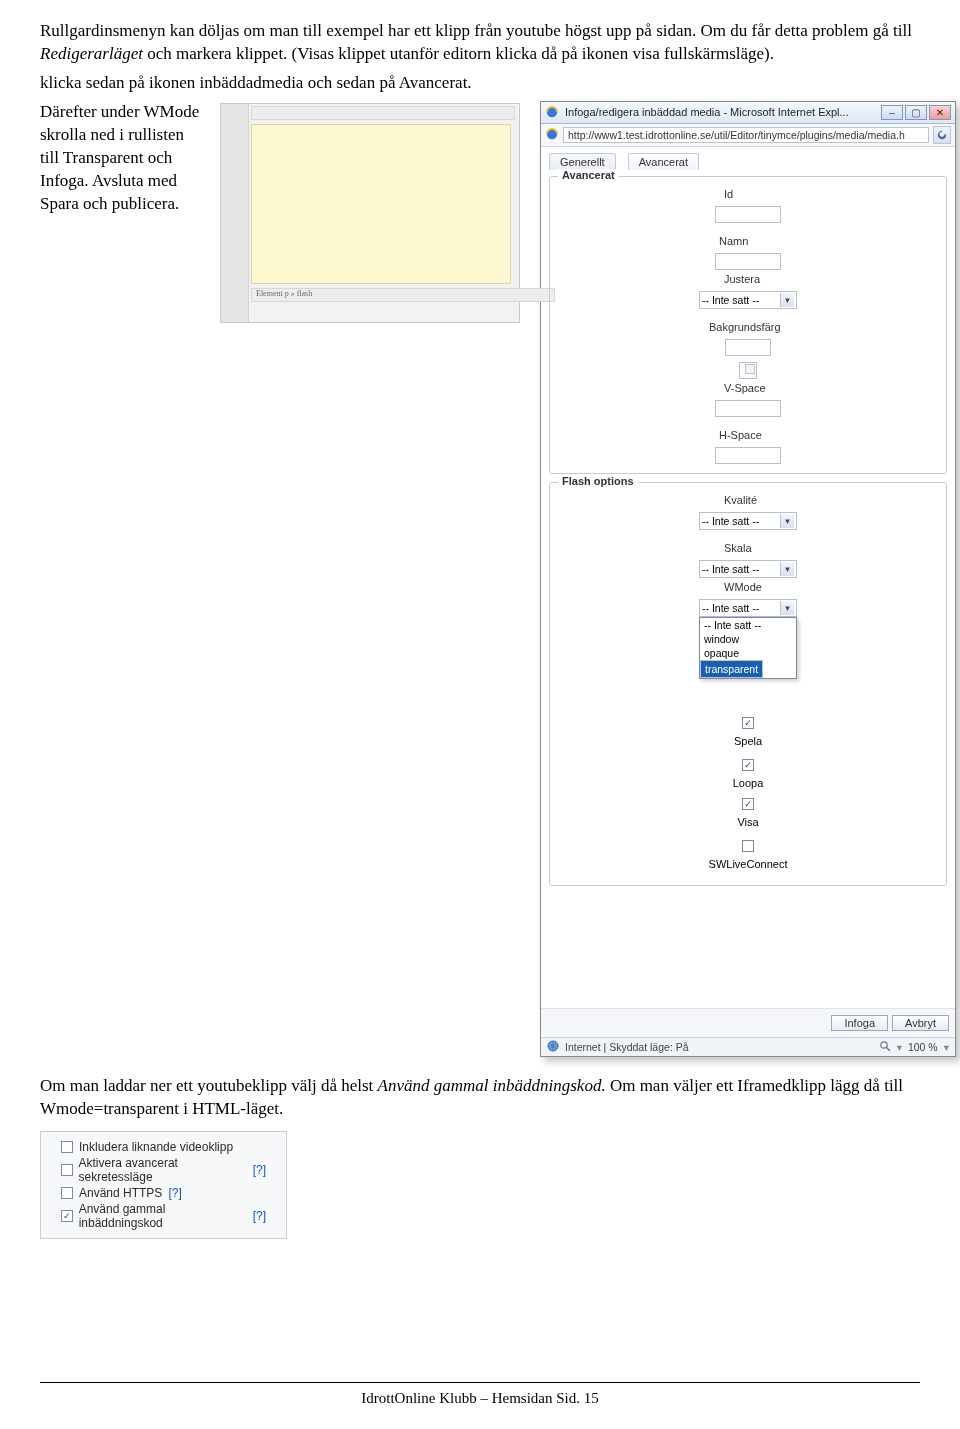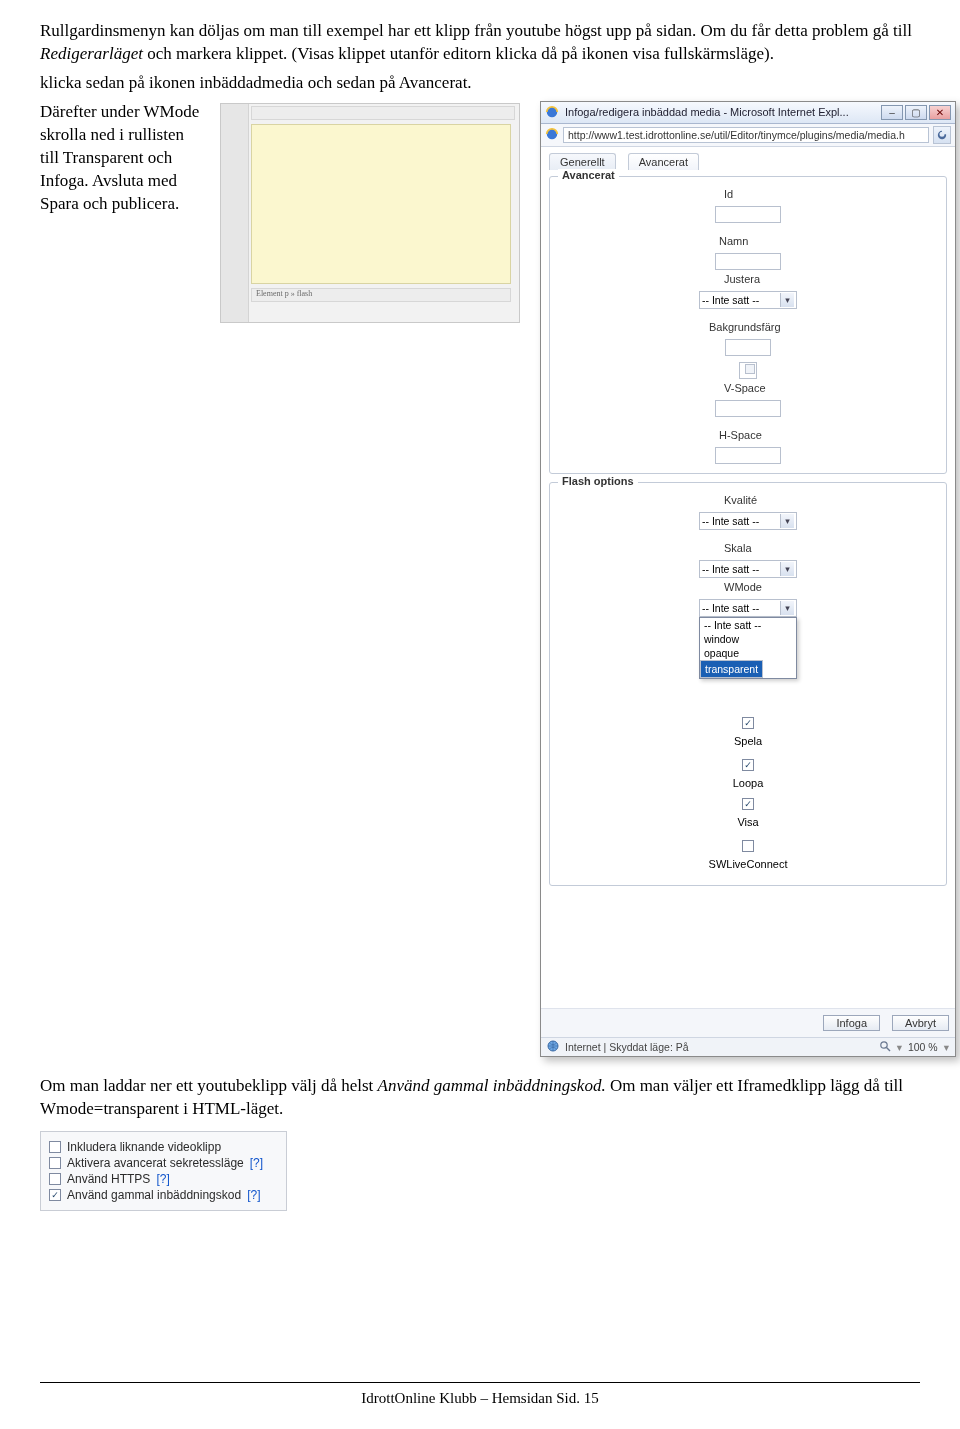--- a/index.html
+++ b/index.html
@@ -46,21 +46,21 @@
   .editor-canvas {
     position: absolute;
     left: 30px; top: 20px;
     width: 260px; height: 160px;
     background: #fbf7cf;
     border: 1px solid #d9d4a3;
   }
   .editor-statusbar {
     position: absolute;
     left: 30px; top: 184px;
-    width: 260px; height: 14px;
+    width: 304px; height: 14px;
     background: #ededed;
     border: 1px solid #d7d7d7;
     font-size: 8px;
     color: #6b6b6b;
     padding-left: 4px;
   }
   .dialog {
     width: 416px;
     flex-shrink: 0;
     border: 1px solid #8a8a8a;
@@ -212,21 +212,21 @@
   }
   .wmode-list .opt {
     font-size: 10.5px;
     padding: 1px 4px;
     white-space: nowrap;
   }
   .wmode-list .opt.sel { background: #1a5fb4; color: #fff; }
   .dlg-footer {
     display: flex;
     justify-content: flex-end;
-    gap: 12px;
+    gap: 4px;
     padding: 6px;
     border-top: 1px solid #dfe3ec;
     background: #f4f6fa;
   }
   .dlg-btn {
     border: 1px solid #9ca7bb;
     background: linear-gradient(#fefefe,#e6ebf3);
     padding: 1px 12px;
     font-size: 11px;
     color: #333;
@@ -241,21 +241,21 @@
     font-size: 10.5px;
     color: #444;
   }
   .dlg-status .spacer { flex: 1; }
   .dlg-status .zoomico svg { width: 12px; height: 12px; }
   .para-below { margin-top: 18px; margin-bottom: 10px; }
   .yt-box {
     width: 247px;
     border: 1px solid #c9cdd5;
     background: #f7f8fa;
-    padding: 6px 8px;
+    padding: 6px 20px;
     font-family: Arial, sans-serif;
     font-size: 12px;
     color: #2b2b2b;
   }
   .yt-row { display: flex; align-items: center; gap: 6px; margin: 2px 0; }
   .yt-row .help { color: #1155cc; }
   .hr-line {
     position: absolute;
     left: 40px; right: 40px;
     bottom: 46px;

